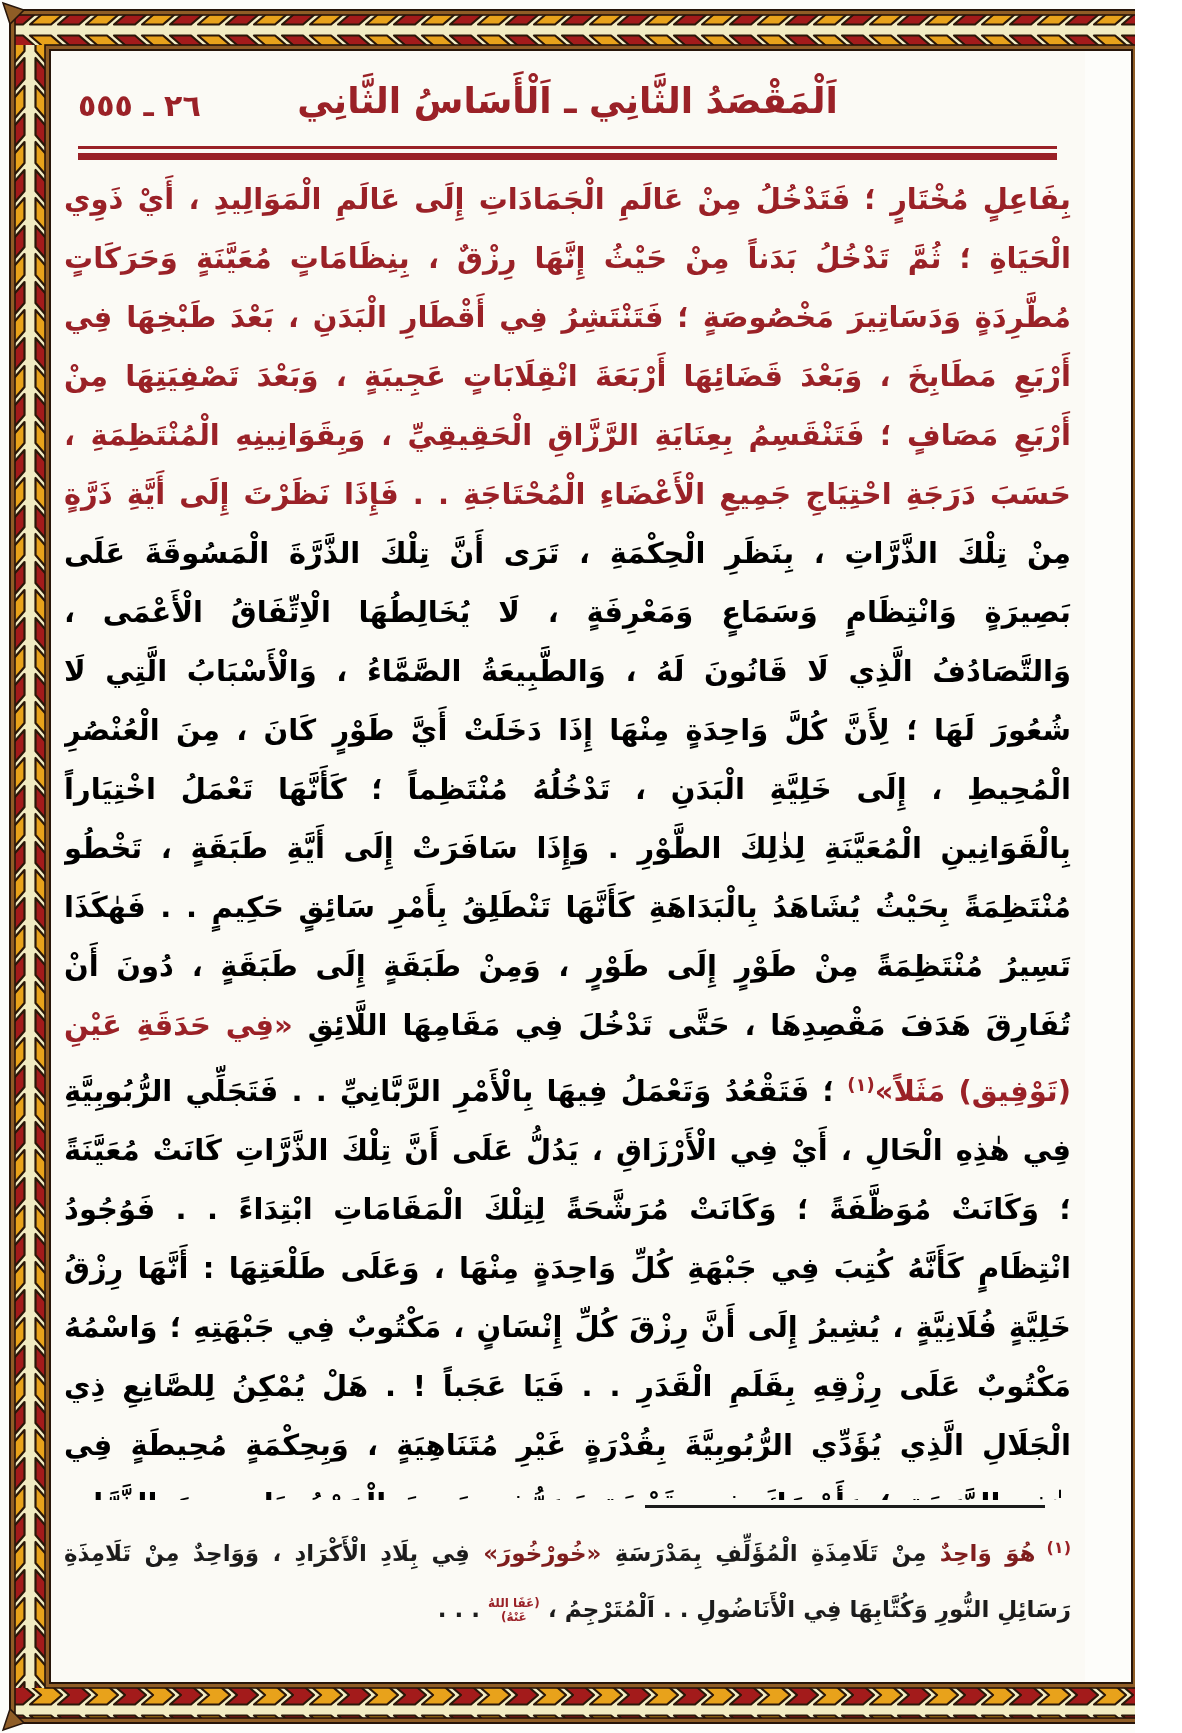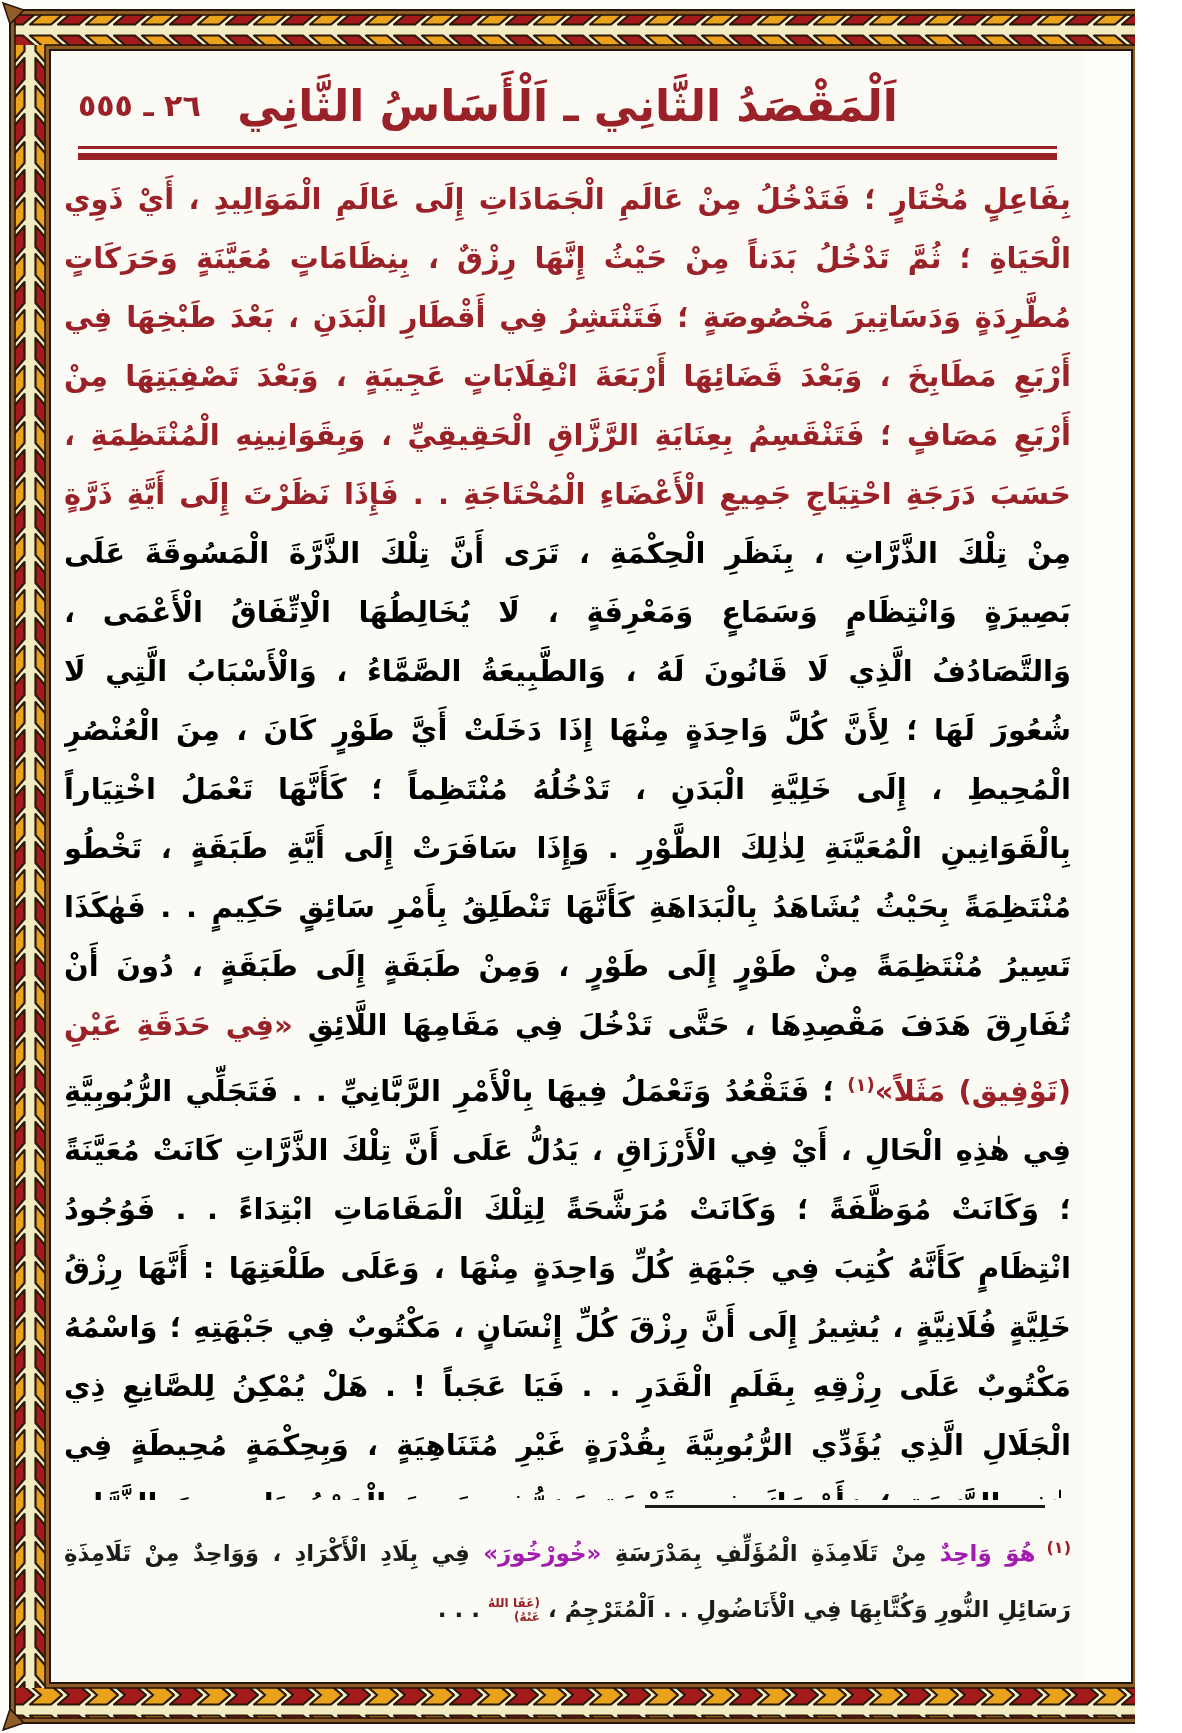--- a/index.html
+++ b/index.html
@@ -17,21 +17,21 @@
   .frame{position:absolute;left:0;top:0;}
   
   .page-number{
     position:absolute;left:78px;top:88px;
     font-size:30px;font-weight:bold;color:#9a2127;
     direction:rtl;
   }
   .page-title{
     position:absolute;left:0;right:0;top:80px;
     text-align:center;
-    font-size:44px;font-weight:bold;color:#9a2127;
+    font-size:36px;font-weight:bold;color:#9a2127;
     direction:rtl;
     letter-spacing:0.5px;
   }
   .rule-thin{
     position:absolute;left:78px;right:78px;top:146px;height:3px;
     background:#9a2127;
   }
   .rule-thick{
     position:absolute;left:78px;right:78px;top:153px;height:7px;
     background:#9a2127;
@@ -62,25 +62,25 @@
     height:3px;width:400px;background:#1c1c1c;
     margin-left:auto;margin-right:26px;
   }
   .footnote-text{
     margin-top:12px;
     direction:rtl;text-align:justify;
     font-size:23px;line-height:56px;font-weight:bold;
     color:#1c1c1c;
   }
   .fn-marker{color:#9a2127;font-size:0.7em;vertical-align:0.5em;}
-  .fn-red{color:#a21caf;}
+  .fn-red{color:#7f1d1d;}
   .seal{
     display:inline-block;width:52px;
     font-size:12px;line-height:1.15;font-weight:bold;
-    color:#9a2127;vertical-align:middle;
+    color:#9a2127;text-align:center;vertical-align:middle;
   }
 </style>
 </head>
 <body>
 
 <div id="page">
 
   <div class="paper"></div>
 
   <svg class="frame" width="1182" height="1733" viewBox="0 0 1182 1733">

